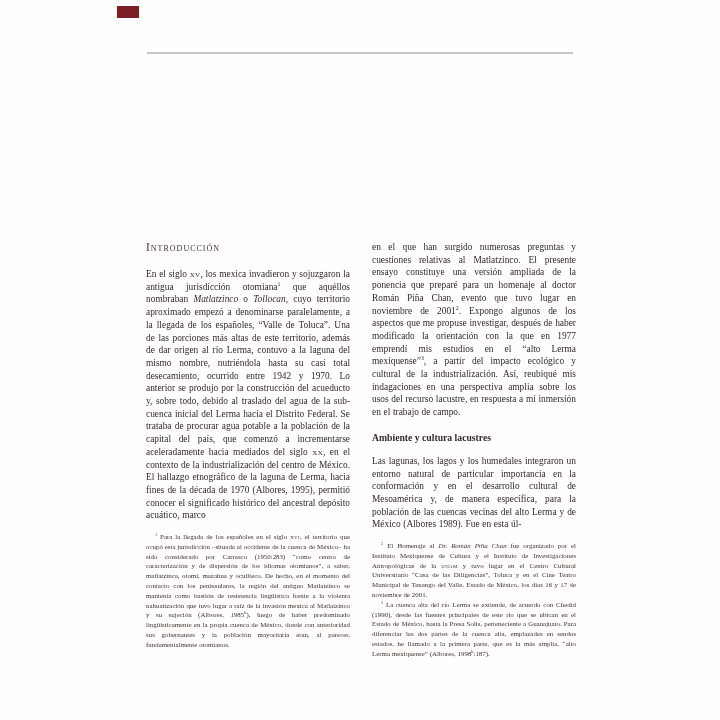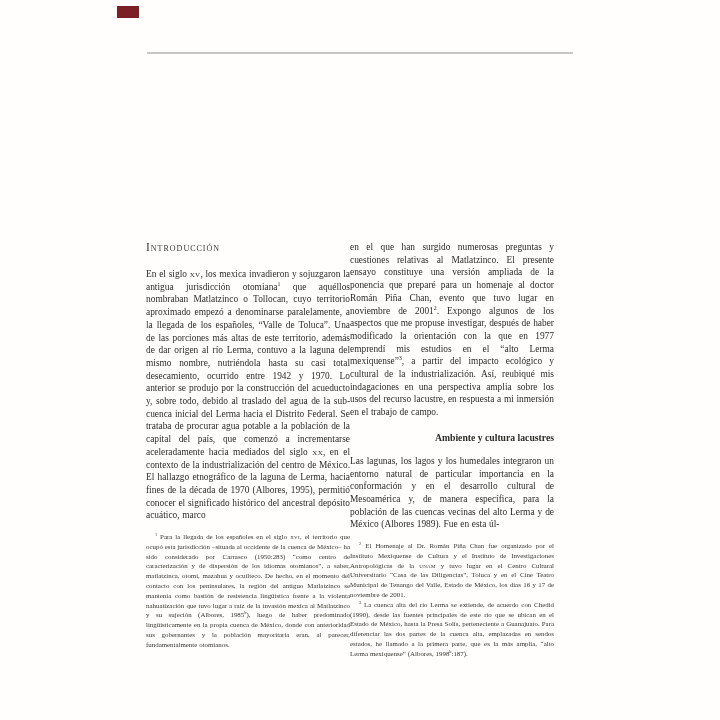--- a/index.html
+++ b/index.html
@@ -3,39 +3,39 @@
 <meta charset="utf-8">
 <style>
   html,body{margin:0;padding:0;background:#ffffff;}
   .page{
     position:relative;width:720px;height:720px;background:#fffefd;
     font-family:"Liberation Serif","DejaVu Serif",serif;
     color:#2f2b27;overflow:hidden;
   }
   .accent-block{position:absolute;left:117px;top:6px;width:22px;height:12px;background:#7b2025;}
   .header-rule{position:absolute;left:147px;top:52px;width:426px;height:2px;background:#c6c6c6;}
-  .text-area{position:absolute;left:146px;top:241px;width:430px;display:flex;}
+  .text-area{position:absolute;left:146px;top:241px;width:430px;display:flex;gap:22px;}
   .col{width:204px;}
   .section-heading{
     font-variant:small-caps;font-size:11.5px;font-weight:normal;
     letter-spacing:1px;margin:0 0 15px 0;color:#3a352f;
   }
   .para{
     font-size:9.4px;line-height:12.7px;text-align:justify;margin:0;
     word-spacing:0.3px;
   }
   .subheading{
-    font-size:9.7px;font-weight:bold;margin:13px 0 12px 0;text-align:right;
+    font-size:9.7px;font-weight:bold;margin:13px 0 12px 0;text-align:left;
   }
   .footnotes{margin-top:10px;}
   .footnote{
     font-size:6.9px;line-height:9.8px;text-align:justify;margin:0;
     text-indent:9px;color:#38332e;word-spacing:0.2px;
   }
-  .i{margin-top:40px;}
+  .i{font-style:italic;margin-top:40px;}
   .b{font-weight:normal;}
   .sup{font-size:0.62em;vertical-align:super;line-height:0;}
   .sc{font-variant:small-caps;letter-spacing:0.3px;}
 </style>
 </head>
 <body>
 
 <div class="page">
 
   <div class="accent-block" style="background-color: rgb(123, 32, 37);"></div>

